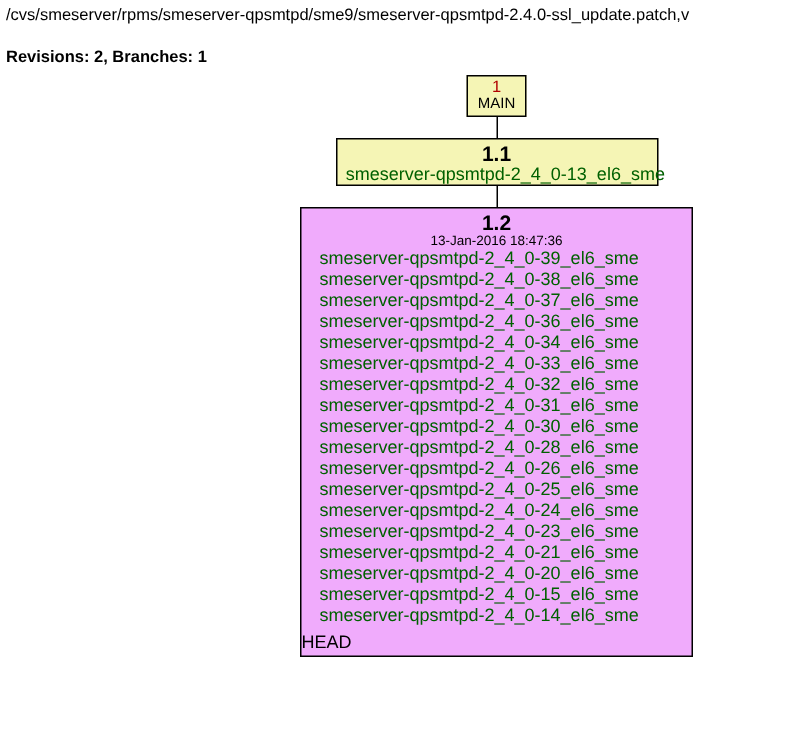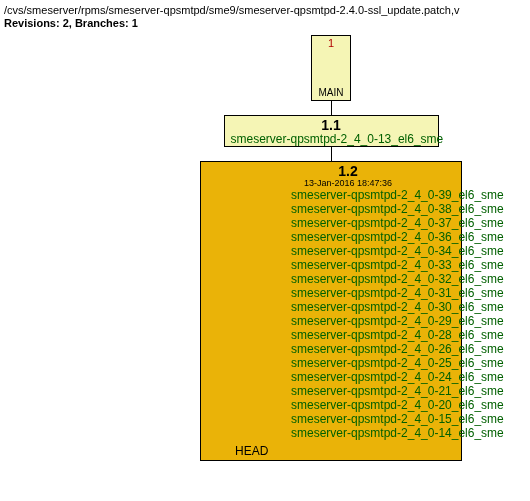--- a/index.html
+++ b/index.html
@@ -6,21 +6,21 @@
     margin: 0;
     padding: 4px;
     font-family: Helvetica, Arial, sans-serif;
     font-size: 11px;
     color: #000;
     background: #fff;
   }
   .path {
     font-size: 11px;
     color: #000;
-    margin-bottom: 1px;
+    margin-bottom: 16px;
   }
   .revisions {
     font-size: 11px;
     color: #000;
     margin-bottom: 6px;
     font-weight: bold;
   }
   .diagram {
     position: relative;
   }
@@ -32,28 +32,27 @@
     padding: 1px 4px 2px 4px;
     box-sizing: border-box;
   }
   .node-small .num {
     color: #b00000;
     font-weight: normal;
   }
   .node-small .lbl {
     color: #000;
     font-size: 10px;
-    margin-top: 38px;
   }
   .node-box {
     border: 1px solid #000;
     box-sizing: border-box;
   }
   .bg-yellow { background: #f5f5b5; }
-  .bg-green  { background: #eab308; padding-left: 34px; }
+  .bg-green  { background: #f0abfc; }
   .node-header {
     text-align: center;
     padding-top: 2px;
   }
   .ver {
     font-size: 14px;
     font-weight: bold;
     color: #000;
     line-height: 14px;
   }
@@ -67,21 +66,20 @@
     color: #006000;
     font-family: Helvetica, Arial, sans-serif;
     line-height: 14px;
     padding: 0 6px;
     white-space: nowrap;
   }
   .tag-center {
   }
   .tag-list {
     padding: 0 6px 4px 6px;
-    margin-left: 44px;
   }
   .head {
     font-size: 12px;
     color: #000;
     padding-bottom: 2px;
   }
   .connector {
     width: 1px;
     background: #000;
     margin: 0;
@@ -129,25 +127,25 @@
       <div class="tag-list" id="rev12-tags">
           <div class="tag-line">smeserver-qpsmtpd-2_4_0-39_el6_sme</div>
           <div class="tag-line">smeserver-qpsmtpd-2_4_0-38_el6_sme</div>
           <div class="tag-line">smeserver-qpsmtpd-2_4_0-37_el6_sme</div>
           <div class="tag-line">smeserver-qpsmtpd-2_4_0-36_el6_sme</div>
           <div class="tag-line">smeserver-qpsmtpd-2_4_0-34_el6_sme</div>
           <div class="tag-line">smeserver-qpsmtpd-2_4_0-33_el6_sme</div>
           <div class="tag-line">smeserver-qpsmtpd-2_4_0-32_el6_sme</div>
           <div class="tag-line">smeserver-qpsmtpd-2_4_0-31_el6_sme</div>
           <div class="tag-line">smeserver-qpsmtpd-2_4_0-30_el6_sme</div>
-          <div class="tag-line">smeserver-qpsmtpd-2_4_0-29_el6_sme</div>
           <div class="tag-line">smeserver-qpsmtpd-2_4_0-28_el6_sme</div>
           <div class="tag-line">smeserver-qpsmtpd-2_4_0-26_el6_sme</div>
           <div class="tag-line">smeserver-qpsmtpd-2_4_0-25_el6_sme</div>
           <div class="tag-line">smeserver-qpsmtpd-2_4_0-24_el6_sme</div>
+          <div class="tag-line">smeserver-qpsmtpd-2_4_0-23_el6_sme</div>
           <div class="tag-line">smeserver-qpsmtpd-2_4_0-21_el6_sme</div>
           <div class="tag-line">smeserver-qpsmtpd-2_4_0-20_el6_sme</div>
           <div class="tag-line">smeserver-qpsmtpd-2_4_0-15_el6_sme</div>
           <div class="tag-line">smeserver-qpsmtpd-2_4_0-14_el6_sme</div>
         </div>
       <div class="head">HEAD</div>
     </div>
 
   </div>
 

